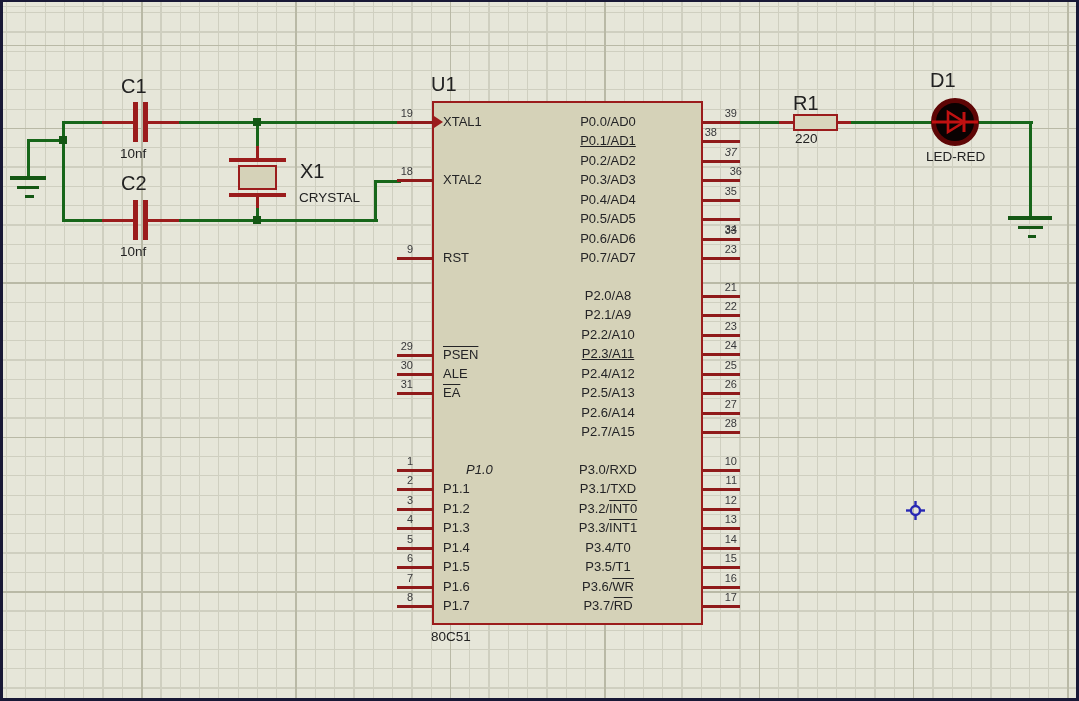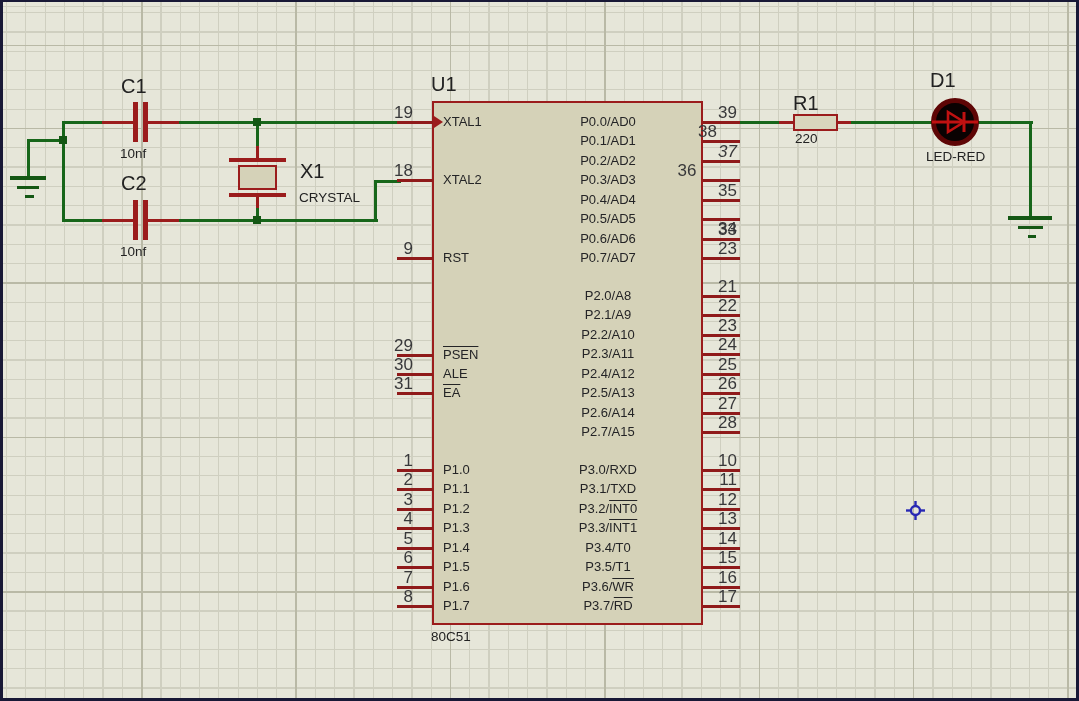--- a/index.html
+++ b/index.html
@@ -19,21 +19,21 @@
   .f-left{left:0;top:0;width:3px;height:100%;}
   .f-right{right:0;top:0;width:3px;height:100%;}
   .f-bottom{left:0;bottom:0;width:100%;height:3px;}
   .wire{position:absolute;z-index:3;}
   .wg{background:#17661a;}
   .wr{background:#9b1c1c;}
   .junction{position:absolute;width:8px;height:8px;background:#145714;z-index:4;}
   #chip-body{position:absolute;left:432px;top:101px;width:271px;height:524px;
     background:#d5d2b8;border:2px solid #9b1c1c;box-sizing:border-box;z-index:5;}
   .pin-stub{position:absolute;height:3px;background:#8f1a1a;z-index:6;}
-  .pin-num{position:absolute;height:14px;line-height:14px;font-size:17px;color:#38383a;text-align:right;z-index:7;}
+  .pin-num{position:absolute;height:14px;line-height:14px;font-size:11px;color:#38383a;text-align:right;z-index:7;}
   .pin-name{position:absolute;height:16px;line-height:16px;font-size:13px;color:#242426;white-space:nowrap;z-index:7;}
   .ra{text-align:center;}
   .ovl{text-decoration:overline;}
   .clk-arrow{position:absolute;width:0;height:0;border-left:9px solid #9b1c1c;
     border-top:6px solid transparent;border-bottom:6px solid transparent;z-index:7;}
   .cplate{position:absolute;width:5px;height:40px;background:#9b1c1c;z-index:6;}
   .xbar{position:absolute;height:4px;width:57px;background:#9b1c1c;z-index:6;}
   #x1-body{position:absolute;left:238px;top:165px;width:39px;height:25px;
     background:#d5d2b8;border:2px solid #9b1c1c;box-sizing:border-box;z-index:6;}
   #r1-body{position:absolute;left:793px;top:114px;width:45px;height:17px;
@@ -93,21 +93,21 @@
       <div class="pin-num" style="top: 339px; left: 353px; width: 60px;">29</div>
       <div class="pin-name" style="top: 347px; left: 443px;"><span class="ovl">PSEN</span></div>
       <div class="pin-stub" style="left: 397px; top: 373px; width: 36px;"></div>
       <div class="pin-num" style="top: 358px; left: 353px; width: 60px;">30</div>
       <div class="pin-name" style="top: 366px; left: 443px;">ALE</div>
       <div class="pin-stub" style="left: 397px; top: 392px; width: 36px;"></div>
       <div class="pin-num" style="top: 377px; left: 353px; width: 60px;">31</div>
       <div class="pin-name" style="top: 385px; left: 443px;"><span class="ovl">EA</span></div>
       <div class="pin-stub" style="left: 397px; top: 469px; width: 36px;"></div>
       <div class="pin-num" style="top: 454px; left: 353px; width: 60px;">1</div>
-      <div class="pin-name" style="top: 462px; left: 443px;">P1.0</div>
+      <div class="pin-name" style="top: 462px; left: 466px; font-style: italic;">P1.0</div>
       <div class="pin-stub" style="left: 397px; top: 488px; width: 36px;"></div>
       <div class="pin-num" style="top: 473px; left: 353px; width: 60px;">2</div>
       <div class="pin-name" style="top: 481px; left: 443px;">P1.1</div>
       <div class="pin-stub" style="left: 397px; top: 508px; width: 36px;"></div>
       <div class="pin-num" style="top: 493px; left: 353px; width: 60px;">3</div>
       <div class="pin-name" style="top: 501px; left: 443px;">P1.2</div>
       <div class="pin-stub" style="left: 397px; top: 527px; width: 36px;"></div>
       <div class="pin-num" style="top: 512px; left: 353px; width: 60px;">4</div>
       <div class="pin-name" style="top: 520px; left: 443px;">P1.3</div>
       <div class="pin-stub" style="left: 397px; top: 547px; width: 36px;"></div>
@@ -120,26 +120,26 @@
       <div class="pin-num" style="top: 571px; left: 353px; width: 60px;">7</div>
       <div class="pin-name" style="top: 579px; left: 443px;">P1.6</div>
       <div class="pin-stub" style="left: 397px; top: 605px; width: 36px;"></div>
       <div class="pin-num" style="top: 590px; left: 353px; width: 60px;">8</div>
       <div class="pin-name" style="top: 598px; left: 443px;">P1.7</div>
       <div class="pin-stub" style="left: 703px; top: 121px; width: 37px;"></div>
       <div class="pin-num" style="top: 106px; left: 677px; width: 60px;">39</div>
       <div class="pin-name ra" style="top: 114px; left: 520px; width: 176px;">P0.0/AD0</div>
       <div class="pin-stub" style="left: 703px; top: 140px; width: 37px;"></div>
       <div class="pin-num" style="top: 125px; left: 657px; width: 60px;">38</div>
-      <div class="pin-name ra" style="top: 133px; left: 520px; width: 176px;">P0.1/AD1</div>
+      <div class="pin-name ra" style="top: 133px; left: 520px; width: 176px; text-decoration: underline;">P0.1/AD1</div>
       <div class="pin-stub" style="left: 703px; top: 160px; width: 37px;"></div>
       <div class="pin-num" style="top: 145px; left: 677px; width: 60px; font-style: italic;">37</div>
       <div class="pin-name ra" style="top: 153px; left: 520px; width: 176px;">P0.2/AD2</div>
       <div class="pin-stub" style="left: 703px; top: 179px; width: 37px;"></div>
-      <div class="pin-num" style="top: 164px; left: 657px; width: 60px; text-align: center;">36</div>
+      <div class="pin-num" style="top: 164px; left: 682px; width: 60px;">36</div>
       <div class="pin-name ra" style="top: 172px; left: 520px; width: 176px;">P0.3/AD3</div>
       <div class="pin-stub" style="left: 703px; top: 199px; width: 37px;"></div>
       <div class="pin-num" style="top: 184px; left: 677px; width: 60px;">35</div>
       <div class="pin-name ra" style="top: 192px; left: 520px; width: 176px;">P0.4/AD4</div>
       <div class="pin-stub" style="left: 703px; top: 218px; width: 37px;"></div>
       <div class="pin-num" style="top: 185px; left: 677px; width: 60px; margin-top: 37px;">34</div>
       <div class="pin-name ra" style="top: 211px; left: 520px; width: 176px;">P0.5/AD5</div>
       <div class="pin-stub" style="left: 703px; top: 238px; width: 37px;"></div>
       <div class="pin-num" style="top: 223px; left: 677px; width: 60px;">33</div>
       <div class="pin-name ra" style="top: 231px; left: 520px; width: 176px;">P0.6/AD6</div>
@@ -150,21 +150,21 @@
       <div class="pin-num" style="top: 280px; left: 677px; width: 60px;">21</div>
       <div class="pin-name ra" style="top: 288px; left: 520px; width: 176px;">P2.0/A8</div>
       <div class="pin-stub" style="left: 703px; top: 314px; width: 37px;"></div>
       <div class="pin-num" style="top: 299px; left: 677px; width: 60px;">22</div>
       <div class="pin-name ra" style="top: 307px; left: 520px; width: 176px;">P2.1/A9</div>
       <div class="pin-stub" style="left: 703px; top: 334px; width: 37px;"></div>
       <div class="pin-num" style="top: 319px; left: 677px; width: 60px;">23</div>
       <div class="pin-name ra" style="top: 327px; left: 520px; width: 176px;">P2.2/A10</div>
       <div class="pin-stub" style="left: 703px; top: 353px; width: 37px;"></div>
       <div class="pin-num" style="top: 338px; left: 677px; width: 60px;">24</div>
-      <div class="pin-name ra" style="top: 346px; left: 520px; width: 176px;">P2.3/A11</div>
+      <div class="pin-name ra" style="top: 346px; left: 520px; width: 176px; text-decoration: underline;">P2.3/A11</div>
       <div class="pin-stub" style="left: 703px; top: 373px; width: 37px;"></div>
       <div class="pin-num" style="top: 358px; left: 677px; width: 60px;">25</div>
       <div class="pin-name ra" style="top: 366px; left: 520px; width: 176px;">P2.4/A12</div>
       <div class="pin-stub" style="left: 703px; top: 392px; width: 37px;"></div>
       <div class="pin-num" style="top: 377px; left: 677px; width: 60px;">26</div>
       <div class="pin-name ra" style="top: 385px; left: 520px; width: 176px;">P2.5/A13</div>
       <div class="pin-stub" style="left: 703px; top: 412px; width: 37px;"></div>
       <div class="pin-num" style="top: 397px; left: 677px; width: 60px;">27</div>
       <div class="pin-name ra" style="top: 405px; left: 520px; width: 176px;">P2.6/A14</div>
       <div class="pin-stub" style="left: 703px; top: 431px; width: 37px;"></div>

